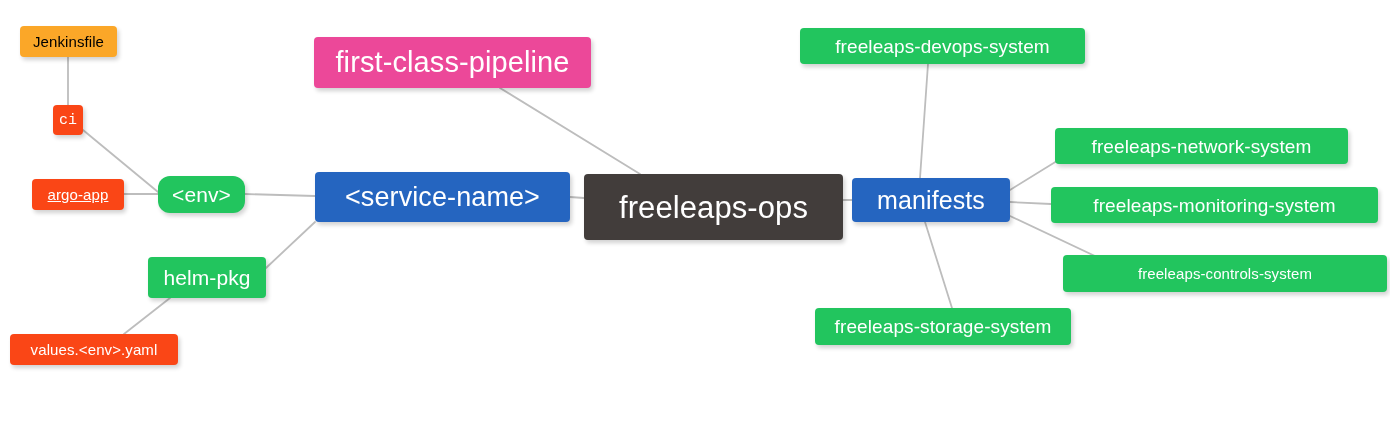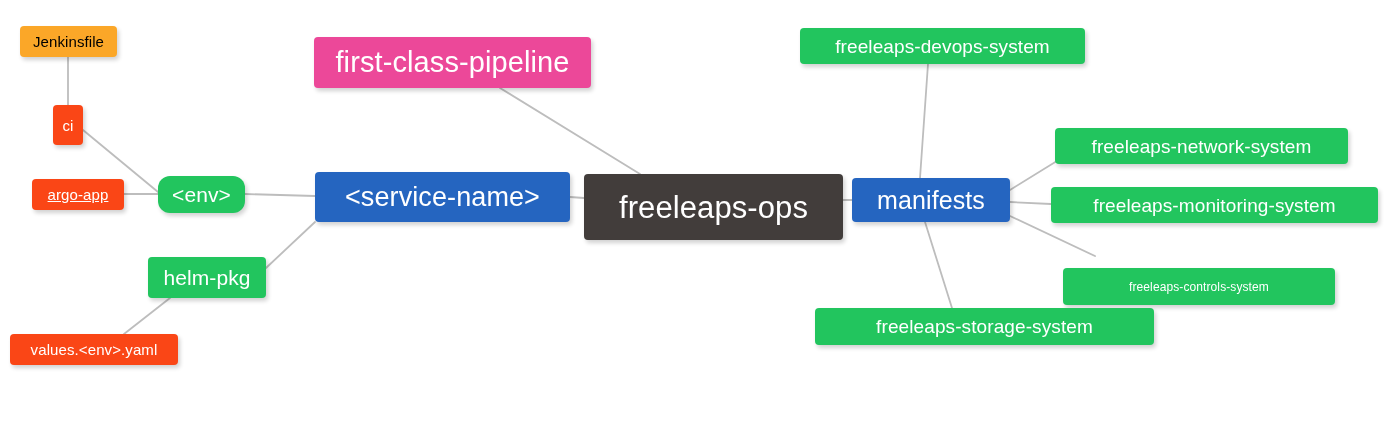--- a/index.html
+++ b/index.html
@@ -56,21 +56,21 @@
       <polyline points="843,200 852,200" fill="none" stroke="#bdbdbd" stroke-width="1.8" stroke-linecap="round"></polyline>
       <polyline points="920,178 928,64" fill="none" stroke="#bdbdbd" stroke-width="1.8" stroke-linecap="round"></polyline>
       <polyline points="1010,190 1078,148" fill="none" stroke="#bdbdbd" stroke-width="1.8" stroke-linecap="round"></polyline>
       <polyline points="1010,202 1051,204" fill="none" stroke="#bdbdbd" stroke-width="1.8" stroke-linecap="round"></polyline>
       <polyline points="1010,216 1095,256" fill="none" stroke="#bdbdbd" stroke-width="1.8" stroke-linecap="round"></polyline>
       <polyline points="925,222 952,308" fill="none" stroke="#bdbdbd" stroke-width="1.8" stroke-linecap="round"></polyline>
     </svg>
 <div class="node" style="left: 20px; top: 26px; width: 97px; height: 31px; background: rgb(251, 167, 40); font-size: 15px; color: #000000;">
       <span class="node-label">Jenkinsfile</span>
     </div>
-    <div class="node" style="left: 53px; top: 105px; width: 30px; height: 40px; background: rgb(250, 70, 22); font-size: 15px; color: rgb(255, 255, 255);">
+    <div class="node" style="left: 53px; top: 105px; width: 30px; height: 30px; background: rgb(250, 70, 22); font-size: 15px; color: rgb(255, 255, 255); font-family: Liberation Mono, monospace;">
       <span class="node-label">ci</span>
     </div>
     <div class="node" style="left: 32px; top: 179px; width: 92px; height: 31px; background: rgb(250, 70, 22); font-size: 15px; color: rgb(255, 255, 255); text-decoration: underline;">
       <span class="node-label">argo-app</span>
     </div>
     <div class="node" style="left: 158px; top: 176px; width: 87px; height: 37px; background: rgb(34, 197, 94); font-size: 21px; color: rgb(255, 255, 255); border-radius: 12px;">
       <span class="node-label">&lt;env&gt;</span>
     </div>
     <div class="node" style="left: 148px; top: 257px; width: 118px; height: 41px; background: rgb(34, 197, 94); font-size: 21px; color: rgb(255, 255, 255);">
       <span class="node-label">helm-pkg</span>
@@ -92,19 +92,19 @@
     </div>
     <div class="node" style="left: 800px; top: 28px; width: 285px; height: 36px; background: rgb(34, 197, 94); font-size: 19px; color: rgb(255, 255, 255);">
       <span class="node-label">freeleaps-devops-system</span>
     </div>
     <div class="node" style="left: 1055px; top: 112px; width: 293px; height: 36px; background: rgb(34, 197, 94); font-size: 19px; color: rgb(255, 255, 255); margin-top: 16px;">
       <span class="node-label">freeleaps-network-system</span>
     </div>
     <div class="node" style="left: 1051px; top: 187px; width: 327px; height: 36px; background: rgb(34, 197, 94); font-size: 19px; color: rgb(255, 255, 255); justify-content: center;">
       <span class="node-label">freeleaps-monitoring-system</span>
     </div>
-    <div class="node" style="left: 1063px; top: 268px; width: 272px; height: 37px; background: rgb(34, 197, 94); font-size: 12px; color: rgb(255, 255, 255);">
+    <div class="node" style="left: 1063px; top: 255px; width: 324px; height: 37px; background: rgb(34, 197, 94); font-size: 15px; color: rgb(255, 255, 255);">
       <span class="node-label">freeleaps-controls-system</span>
     </div>
-    <div class="node" style="left: 815px; top: 308px; width: 339px; height: 37px; background: rgb(34, 197, 94); font-size: 19px; color: rgb(255, 255, 255);">
+    <div class="node" style="left: 815px; top: 308px; width: 256px; height: 37px; background: rgb(34, 197, 94); font-size: 19px; color: rgb(255, 255, 255);">
       <span class="node-label">freeleaps-storage-system</span>
     </div>
   </div>
 
 </body></html>

